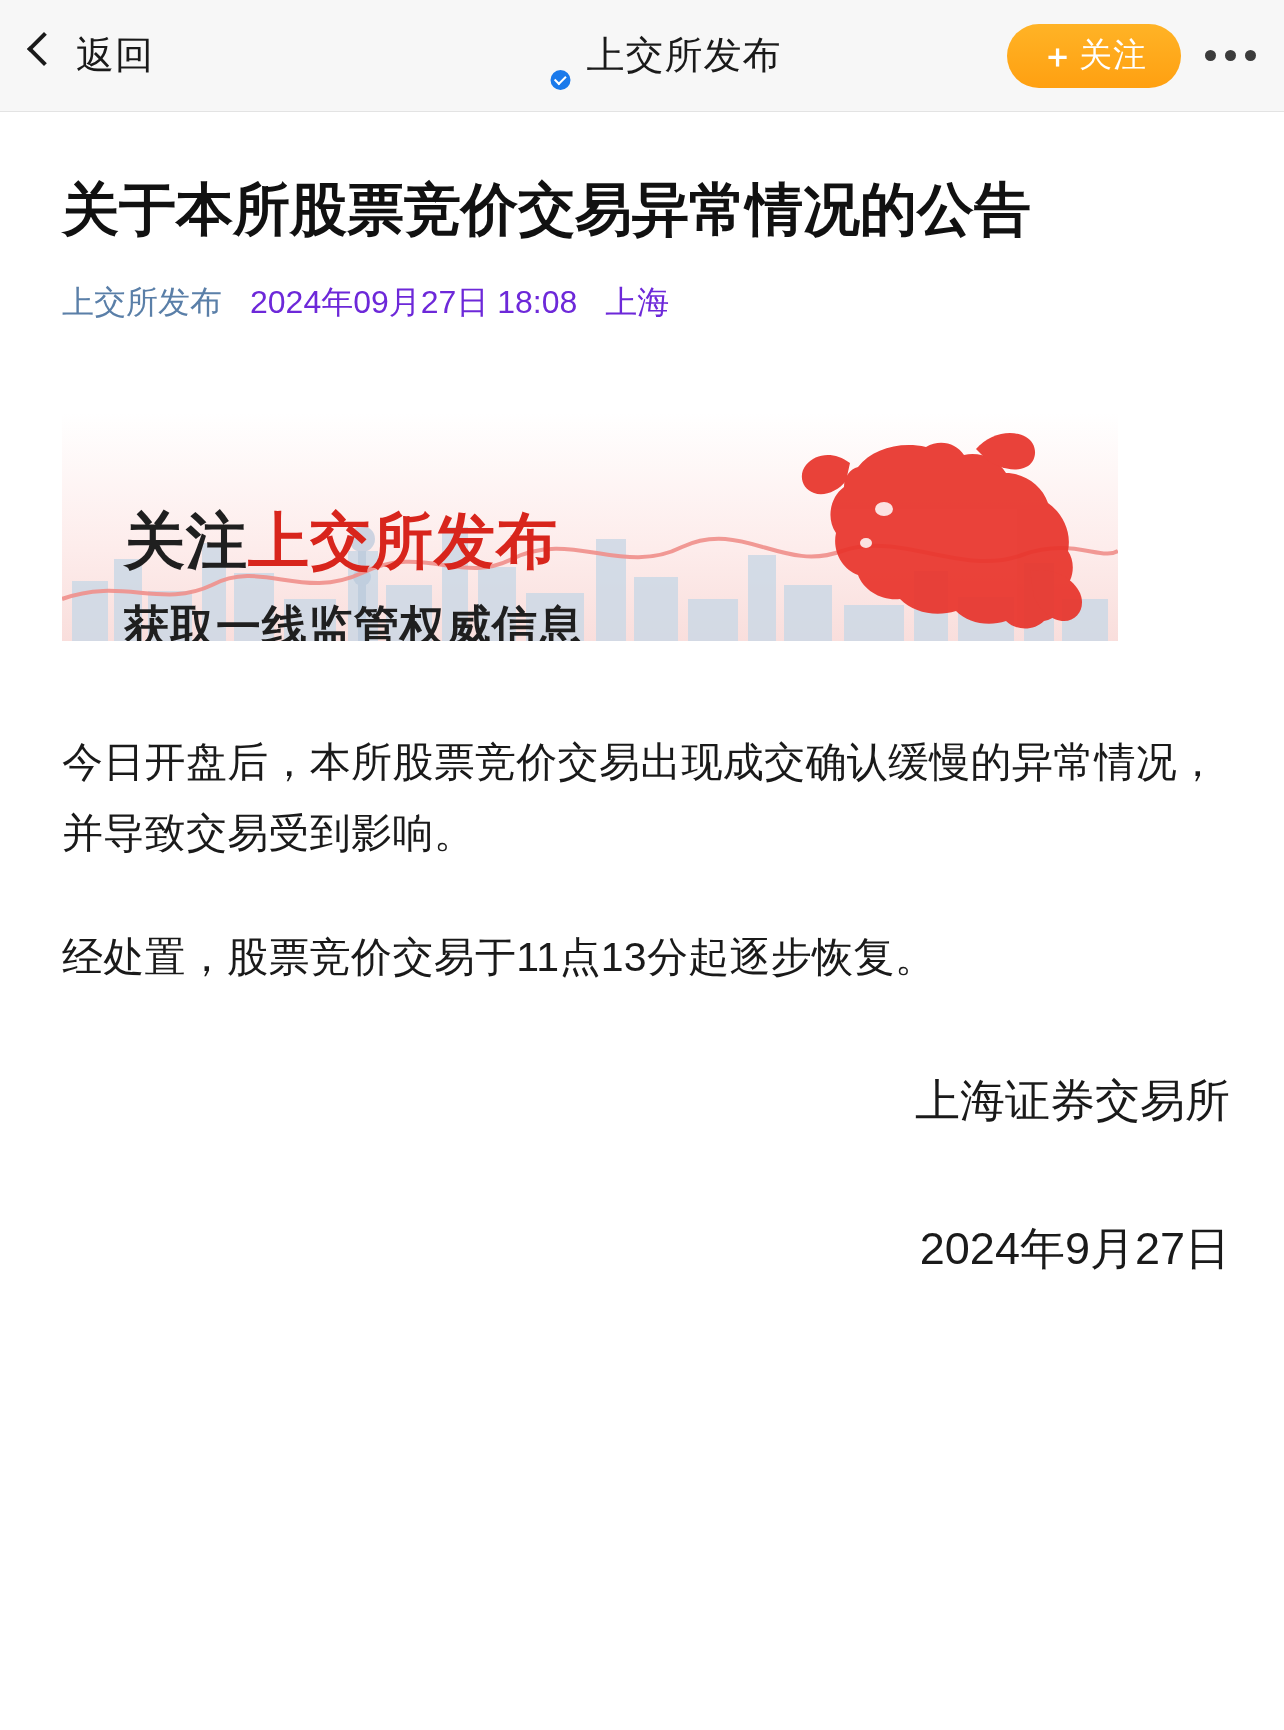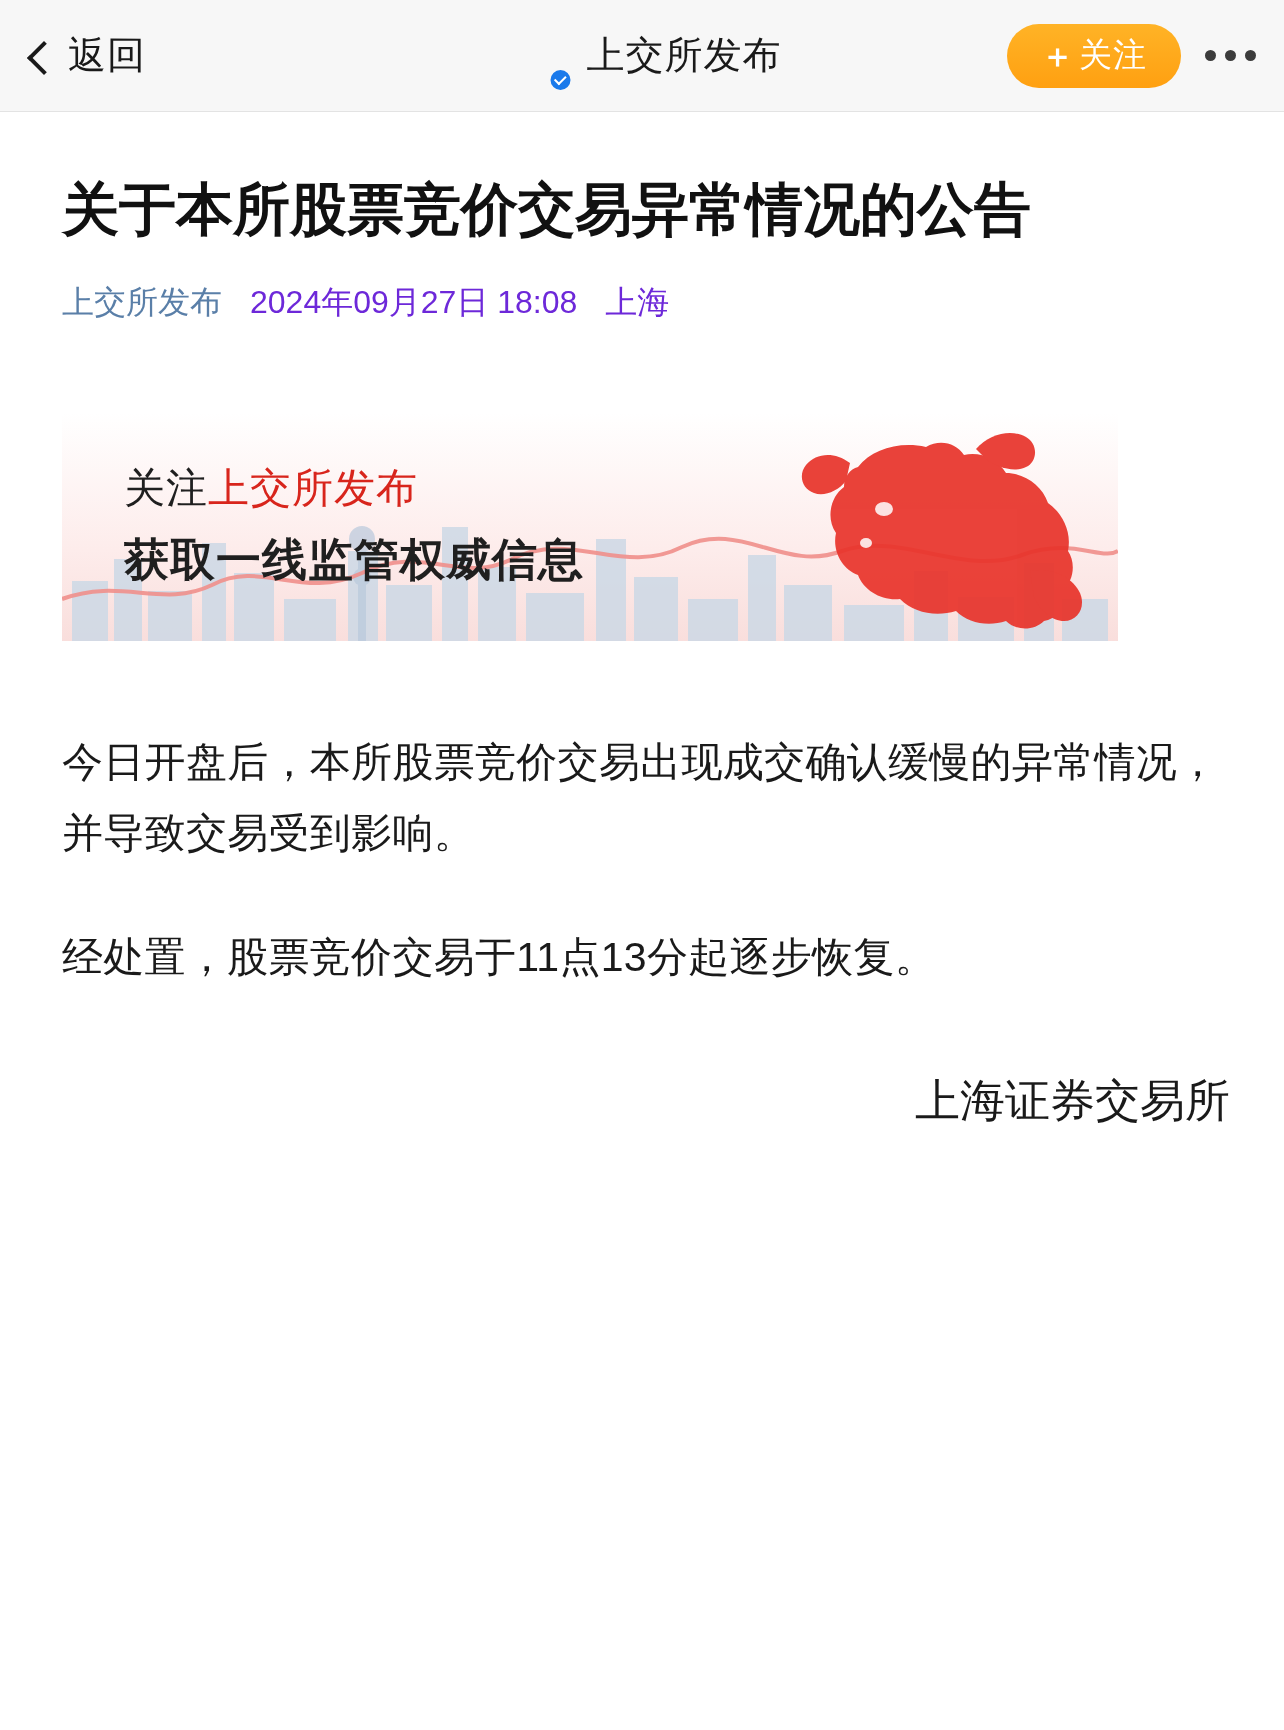--- a/index.html
+++ b/index.html
@@ -23,22 +23,22 @@
     position: relative;
     height: 112px;
     background: #f7f7f7;
     border-bottom: 1px solid #e3e3e3;
     display: flex;
     align-items: center;
     padding: 0 26px;
   }
   .nav-back {
     display: flex;
-    align-items: flex-end;
-    gap: 16px;
+    align-items: flex-start;
+    gap: 24px;
     cursor: pointer;
   }
   .chev {
     width: 26px;
     height: 42px;
     position: relative;
   }
   .chev::before {
     content: "";
     position: absolute;
@@ -200,24 +200,25 @@
     width: 320px;
     height: 215px;
   }
   .banner-text {
     position: absolute;
     left: 62px;
     top: 48px;
     z-index: 3;
   }
   .banner-line1 {
-    font-size: 41px;
-    font-weight: normal;
+    font-size: 61px;
+    font-weight: bold;
     letter-spacing: 1px;
     white-space: nowrap;
+    margin-top: 40px;
   }
   .banner-line1 .b-dark { color: #1f1f1f; }
   .banner-line1 .b-red { color: #d8251c; }
   .banner-line2 {
     margin-top: 14px;
     font-size: 45px;
     font-weight: bold;
     color: #1f1f1f;
     letter-spacing: 1px;
     white-space: nowrap;
@@ -346,16 +347,17 @@
       </div>
     </div>
 
     <div class="body-text">
       <p>今日开盘后，本所股票竞价交易出现成交确认缓慢的异常情况，并导致交易受到影响。</p>
       <p>经处置，股票竞价交易于11点13分起逐步恢复。</p>
     </div>
 
     <div class="sign">
       <div>上海证券交易所</div>
+      <div class="sign-date">2024年9月27日</div>
     </div>
 
   </div>
 </div>
 
 </body></html>

